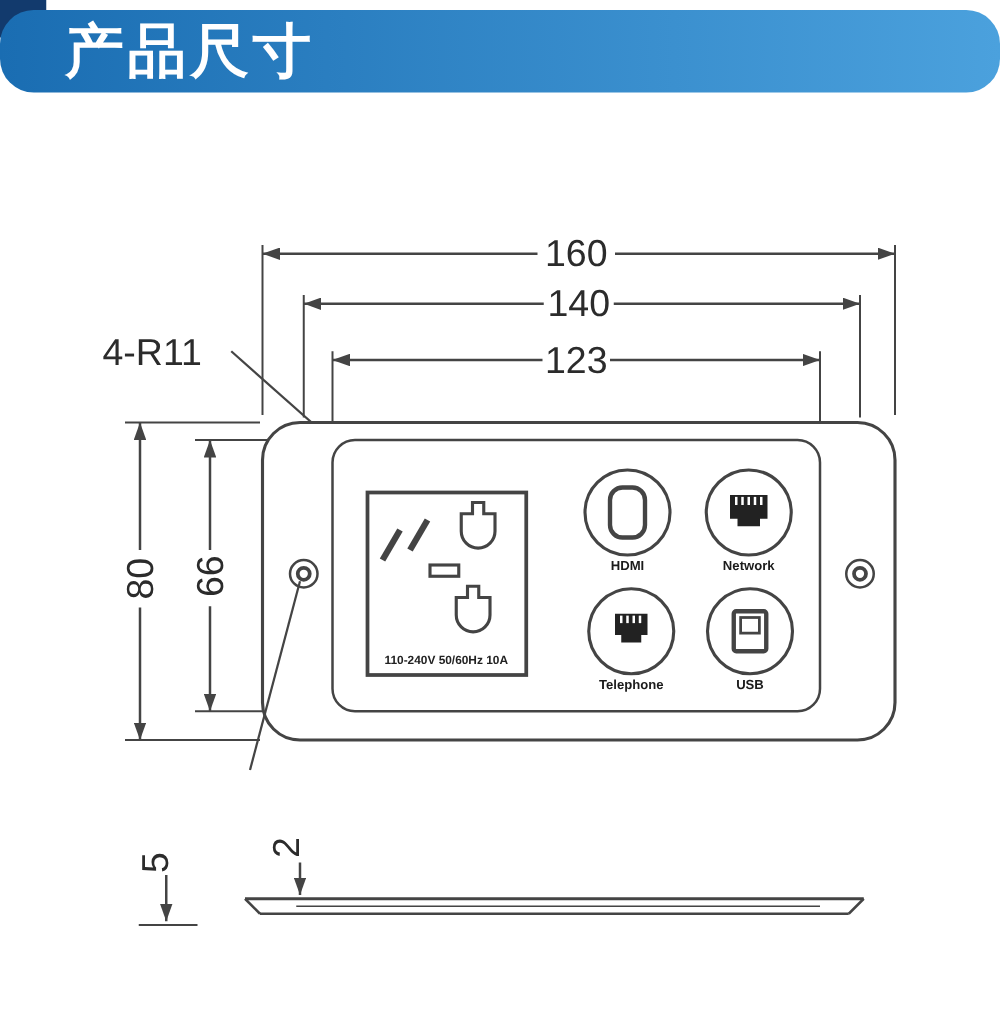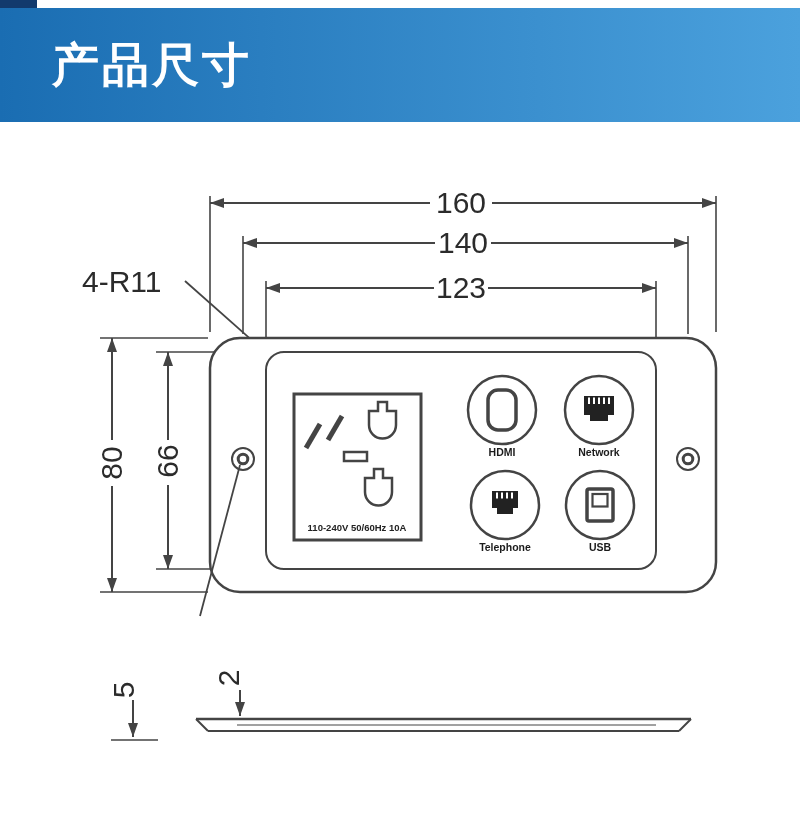--- a/index.html
+++ b/index.html
@@ -6,23 +6,23 @@
   body {
     width: 800px; height: 821px; position: relative;
     background: #ffffff; overflow: hidden;
     font-family: "Liberation Sans", sans-serif;
   }
   .corner-block {
     position: absolute; left: 0; top: 0; width: 37px; height: 30px;
     background: var(--corner-color, #123a6d);
   }
   .banner {
-    position: absolute; left: 0; top: 8px; width: 800px; height: 114px;
+    position: absolute; left: 0; top: 8px; width: 800px; height: 66px;
     background: linear-gradient(90deg, var(--banner-start, #1a6db2) 0%, var(--banner-end, #4ba1dd) 100%);
-    display: flex; align-items: center;
+    display: flex; align-items: center; border-radius: 27px;
   }
   .banner-title {
     color: #ffffff; font-size: 47px; font-weight: bold;
     margin-left: 52px; letter-spacing: 3px;
     font-family: "Liberation Sans", sans-serif;
   }
   svg.drawing { position: absolute; left: 0; top: 0; }
   .dim-line { stroke: var(--line-color, #444444); stroke-width: 2; fill: none; }
   .ext-line { stroke: var(--line-color, #444444); stroke-width: 1.6; fill: none; }
   .leader   { stroke: var(--line-color, #444444); stroke-width: 1.8; fill: none; }

